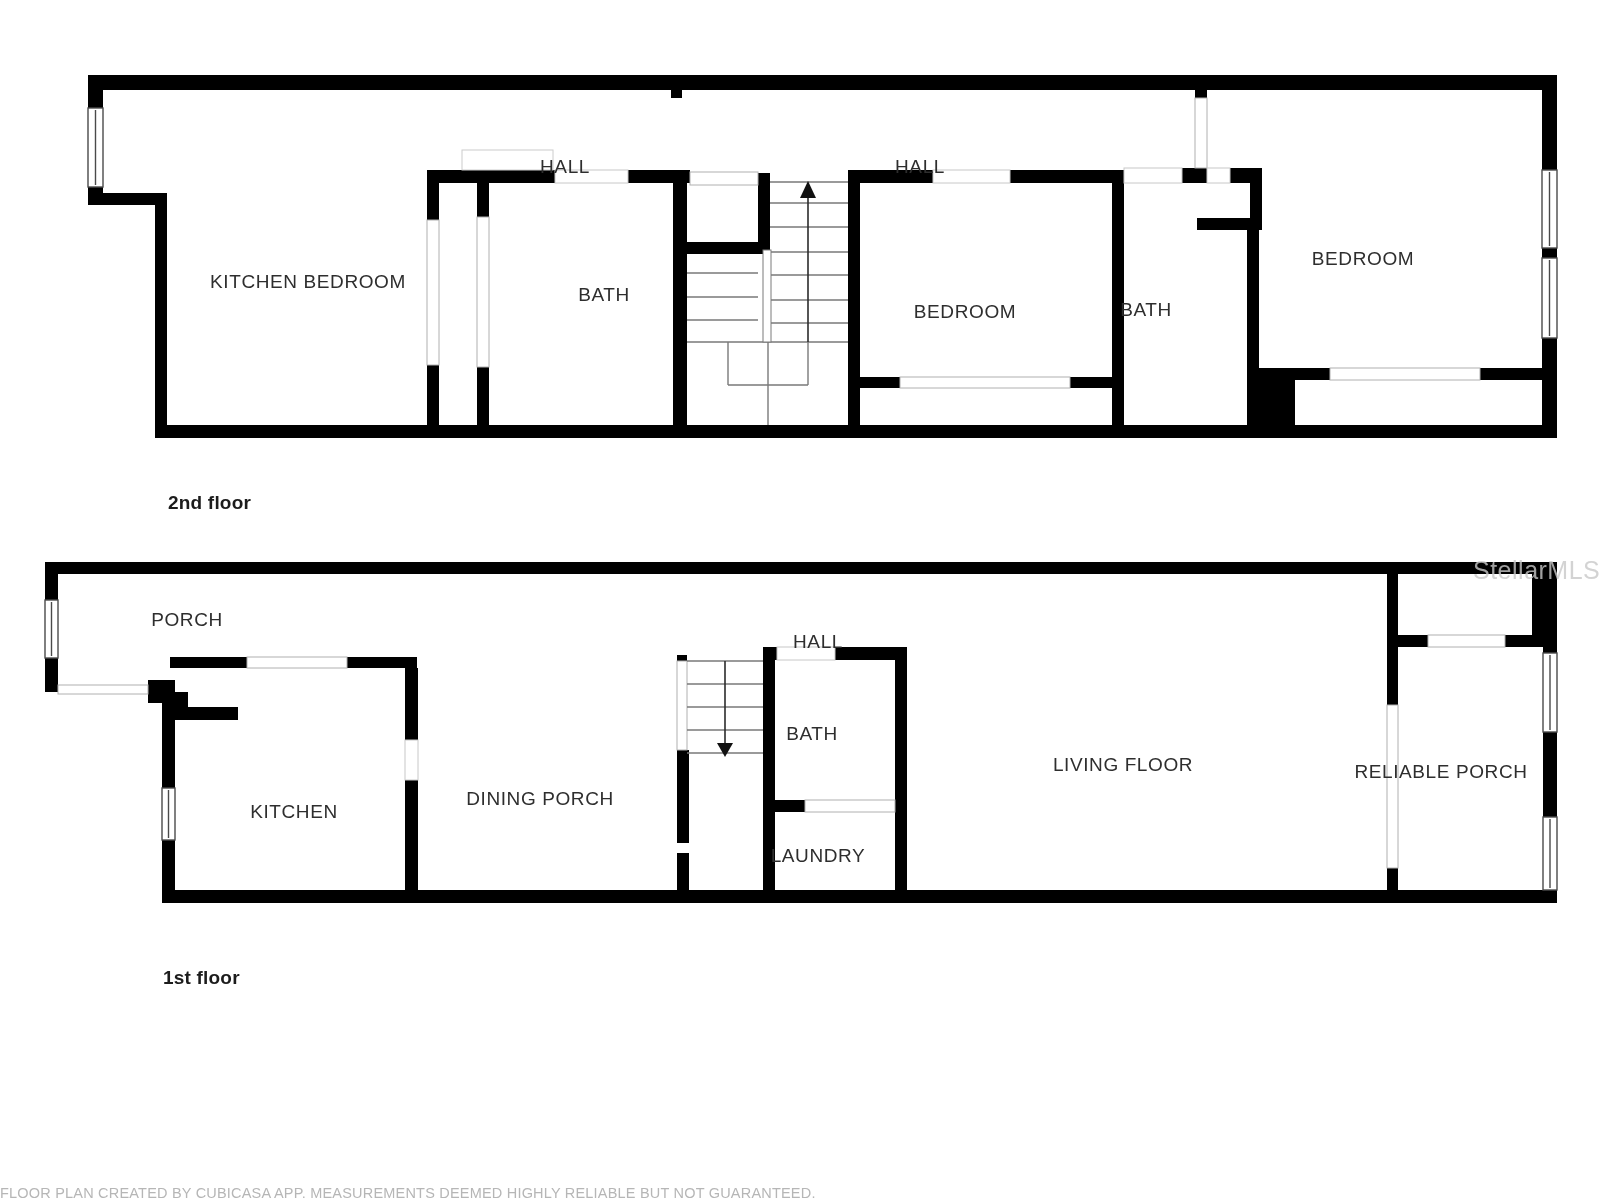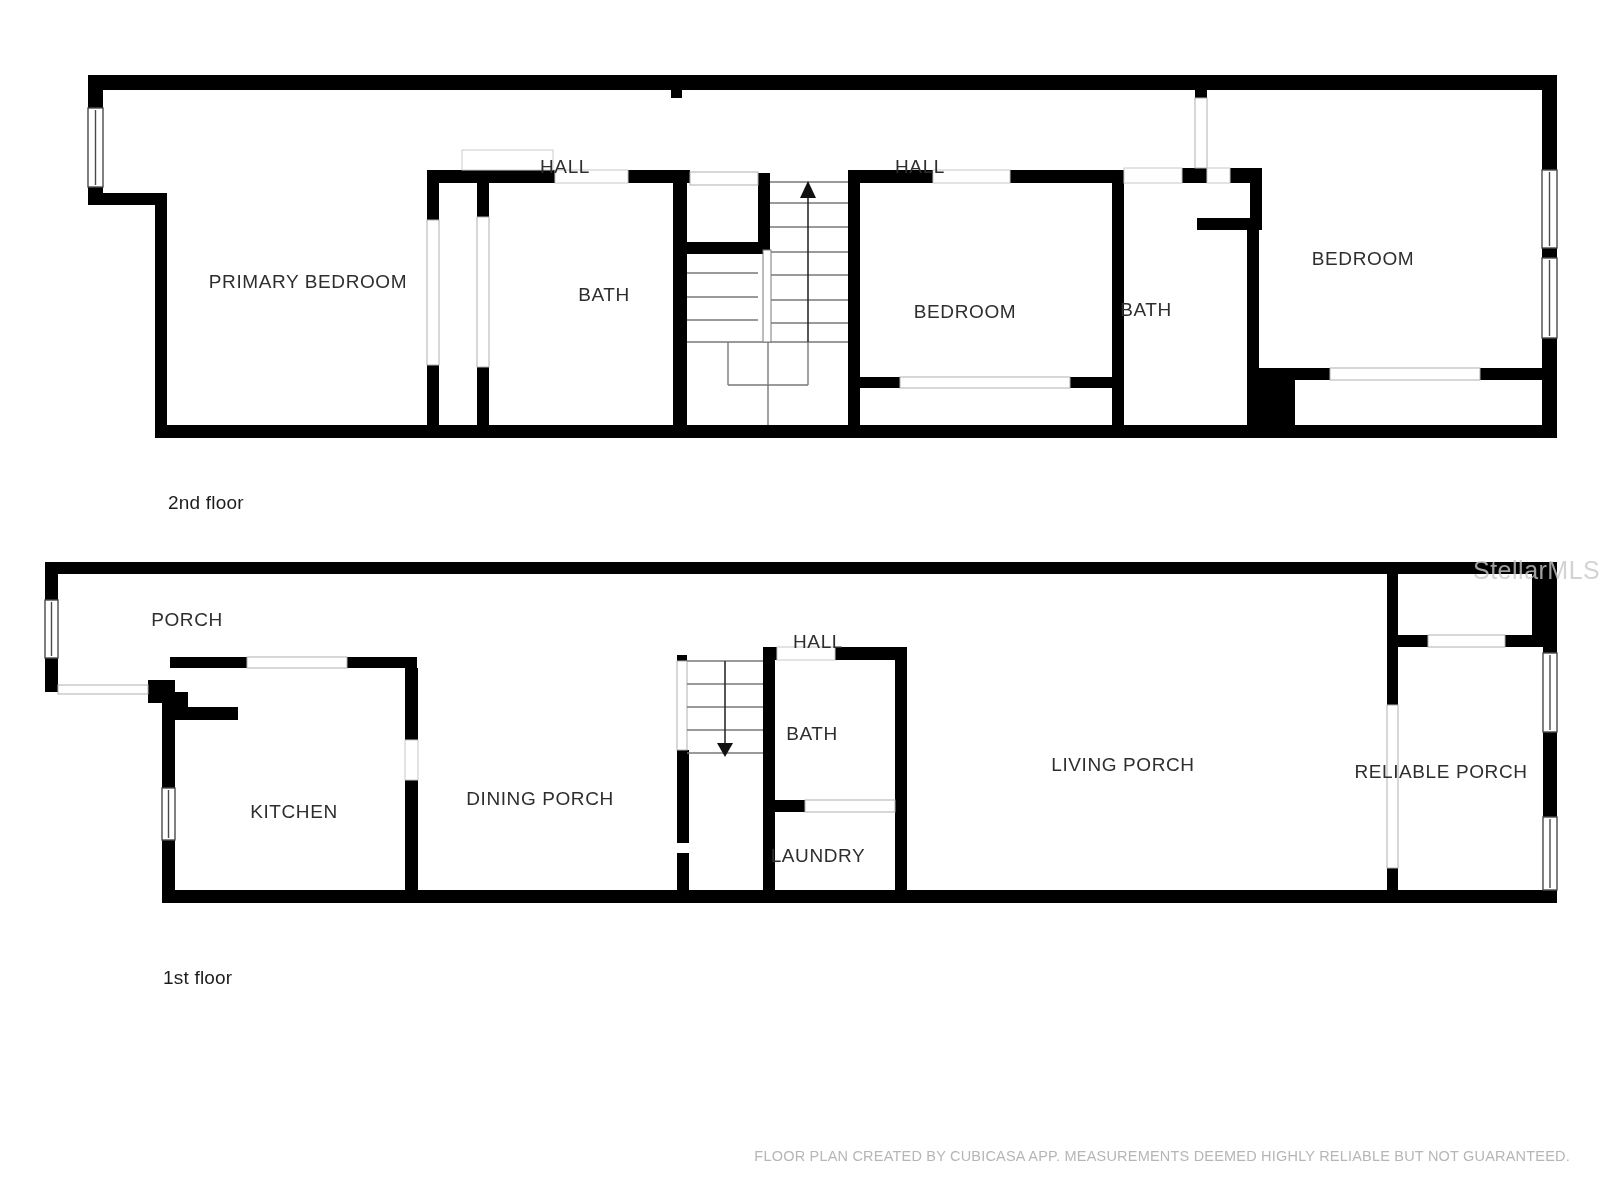--- a/index.html
+++ b/index.html
@@ -3,25 +3,25 @@
 <meta charset="utf-8">
 <style>
   html,body{margin:0;padding:0;background:#ffffff;}
   body{width:1600px;height:1200px;position:relative;overflow:hidden;
        font-family:"Liberation Sans", sans-serif;}
   .canvas{position:absolute;left:0;top:0;width:1600px;height:1200px;}
   svg{position:absolute;left:0;top:0;}
   .room-label{position:absolute;transform:translate(-50%,-50%);
       font-size:19px;color:#2e2e2e;letter-spacing:.6px;white-space:nowrap;margin-top:22px;}
   .floor-title{position:absolute;font-size:19px;color:#1c1c1c;
-      letter-spacing:.2px;white-space:nowrap;}
+      letter-spacing:.2px;white-space:nowrap;font-weight:bold;}
   .watermark{position:absolute;font-size:25px;color:#c9c9c9;opacity:.8;
       letter-spacing:.5px;white-space:nowrap;}
-  .disclaimer{position:absolute;left:0;top:1148px;width:1570px;
-      text-align:right;font-size:14.5px;color:#b6b6b6;letter-spacing:.2px;}
+  .disclaimer{position:absolute;left:0;top:1185px;width:1570px;
+      text-align:left;font-size:14.5px;color:#b6b6b6;letter-spacing:.2px;}
 </style>
 </head>
 <body>
 
 <div class="canvas">
 
 <svg width="1600" height="1200" viewBox="0 0 1600 1200">
 
   <g>
 
@@ -155,35 +155,35 @@
     <g stroke="#7a7a7a" stroke-width="1.4" fill="none">
       <path d="M687 661 H763 M687 684 H763 M687 707 H763 M687 730 H763 M687 753 H763"></path>
     </g>
     <g>
       <line x1="725" y1="661" x2="725" y2="744" stroke="#2b2b2b" stroke-width="1.6"></line>
       <polygon points="725,757 717,743 733,743" fill="#111111"></polygon>
     </g>
   </g>
 </svg>
 
-<span class="room-label" style="left:308px;top:260px">PRIMARY BEDROOM</span>
+<span class="room-label" style="left:308px;top:260px">KITCHEN BEDROOM</span>
 <span class="room-label" style="left:565px;top:145px">HALL</span>
 <span class="room-label" style="left:604px;top:273px">BATH</span>
 <span class="room-label" style="left:920px;top:145px">HALL</span>
 <span class="room-label" style="left:965px;top:290px">BEDROOM</span>
 <span class="room-label" style="left:1146px;top:288px">BATH</span>
 <span class="room-label" style="left:1363px;top:237px">BEDROOM</span>
 <span class="floor-title" style="left:168px;top:492px">2nd floor</span>
 
 <span class="room-label" style="left:187px;top:598px">PORCH</span>
 <span class="room-label" style="left:294px;top:790px">KITCHEN</span>
 <span class="room-label" style="left:540px;top:777px">DINING PORCH</span>
 <span class="room-label" style="left:818px;top:620px">HALL</span>
 <span class="room-label" style="left:812px;top:712px">BATH</span>
 <span class="room-label" style="left:818px;top:834px">LAUNDRY</span>
-<span class="room-label" style="left:1123px;top:743px">LIVING PORCH</span>
+<span class="room-label" style="left:1123px;top:743px">LIVING FLOOR</span>
 <span class="room-label" style="left:1441px;top:750px">RELIABLE PORCH</span>
 <span class="floor-title" style="left:163px;top:967px">1st floor</span>
 
 <span class="watermark" style="left:1473px;top:556px">StellarMLS</span>
 <div class="disclaimer">FLOOR PLAN CREATED BY CUBICASA APP. MEASUREMENTS DEEMED HIGHLY RELIABLE BUT NOT GUARANTEED.</div>
 
 </div>
 
 </body></html>

